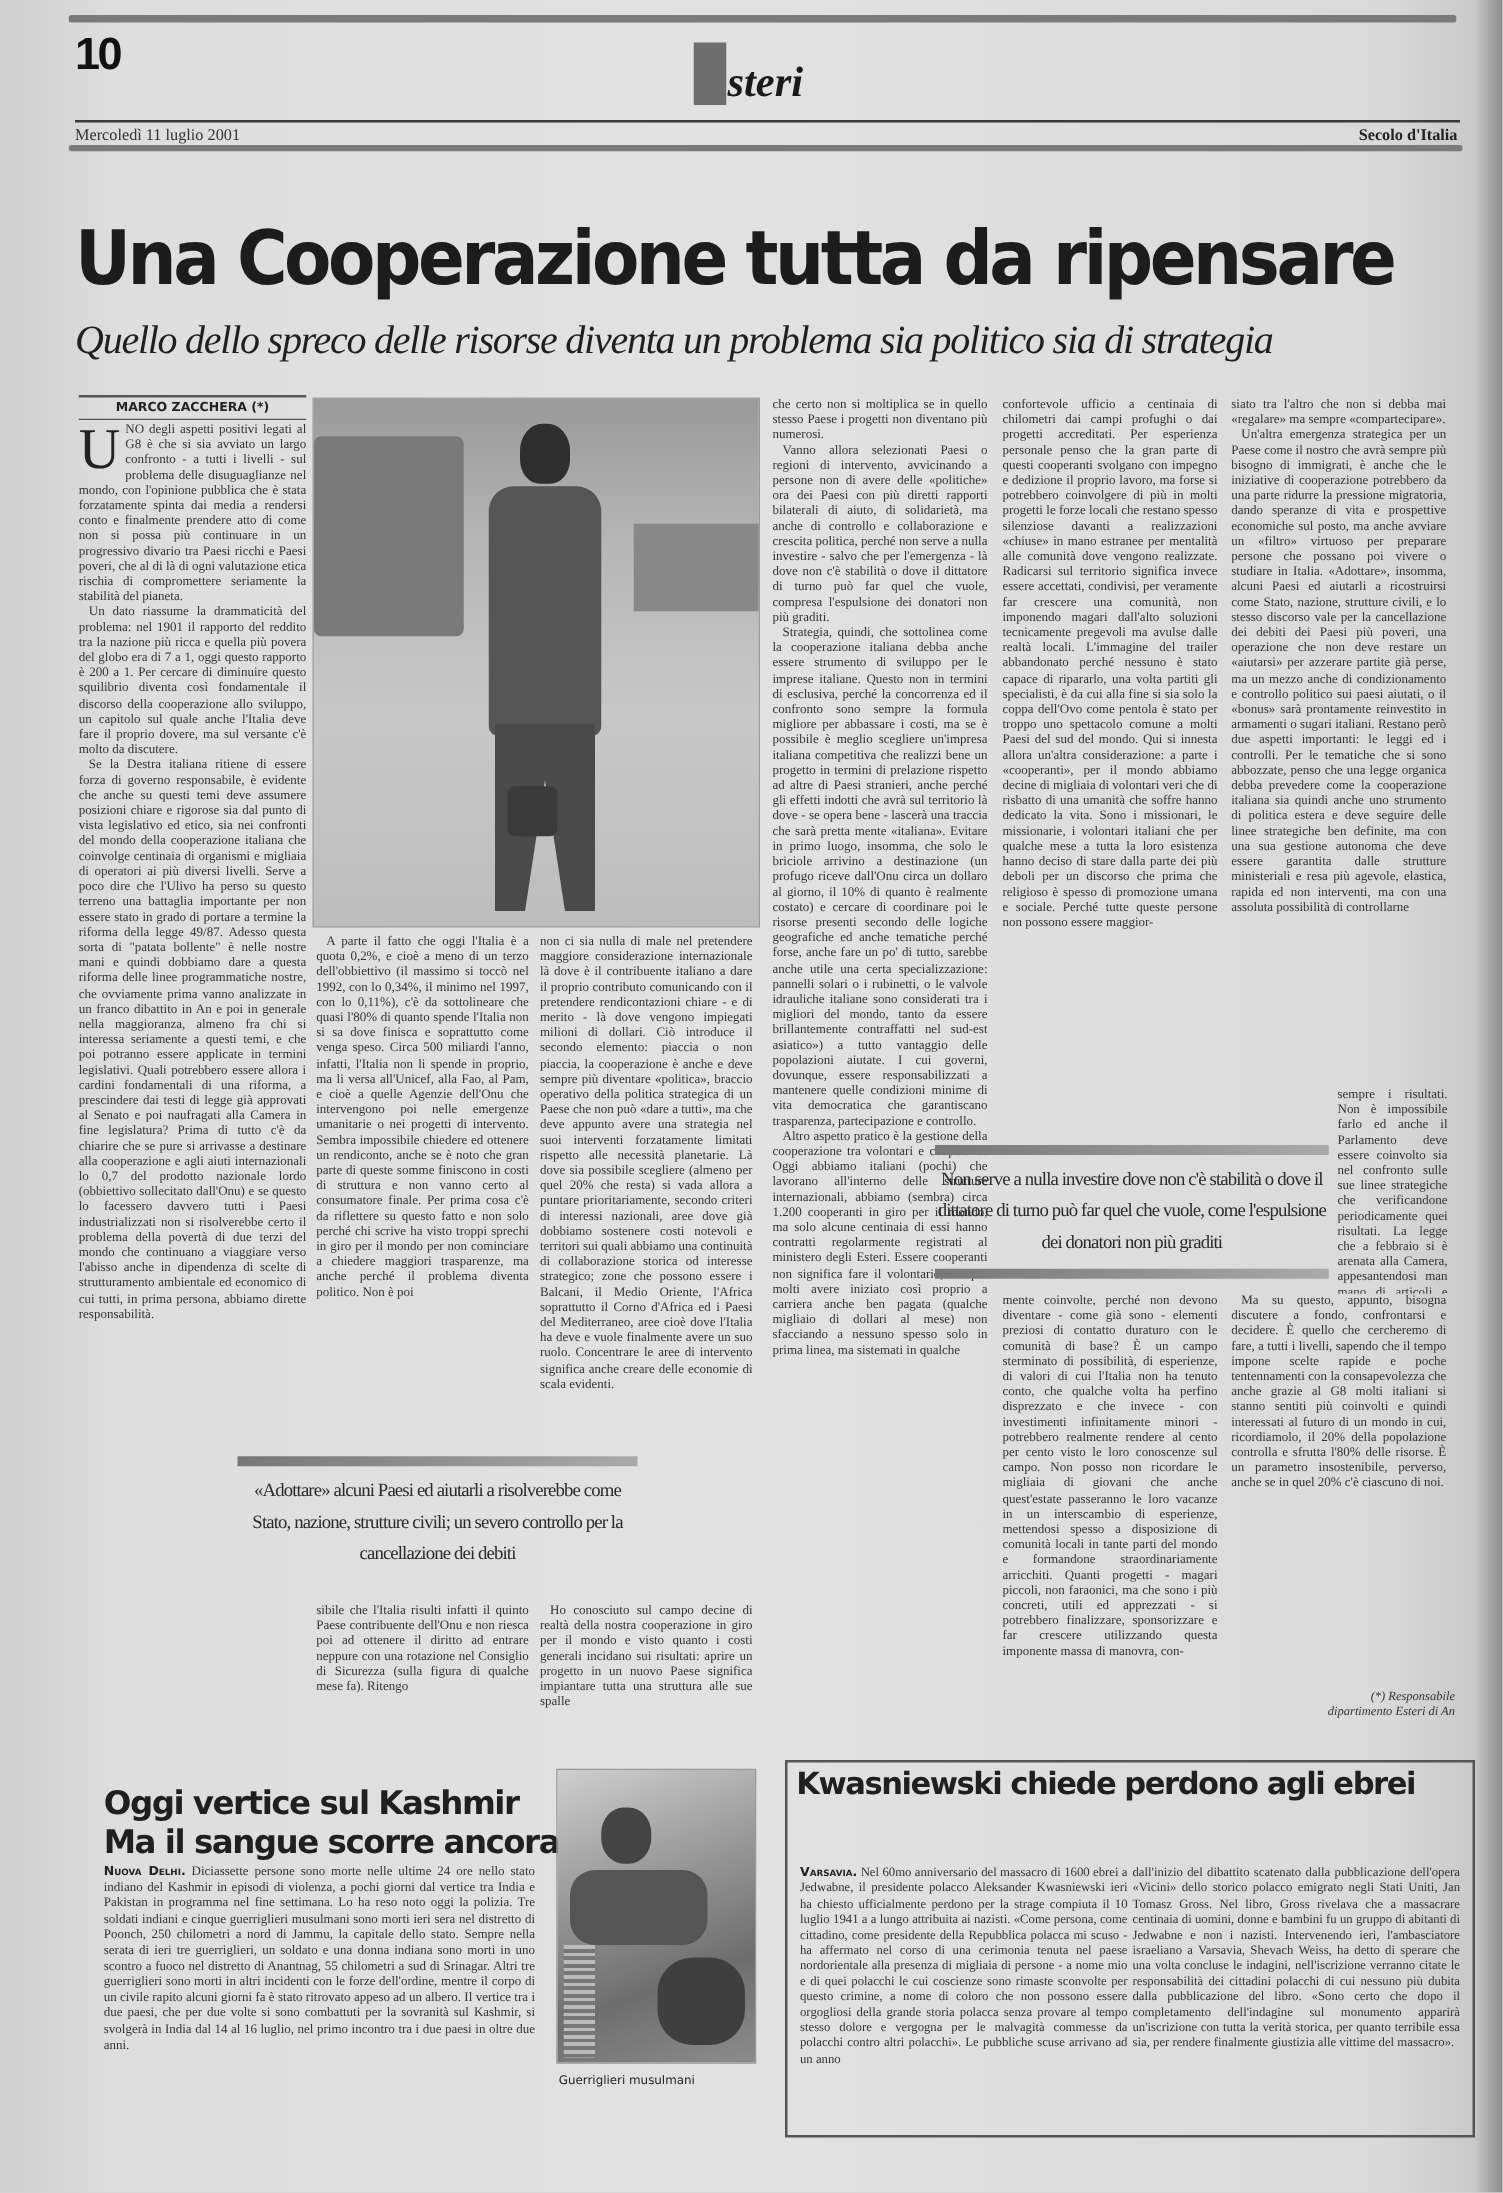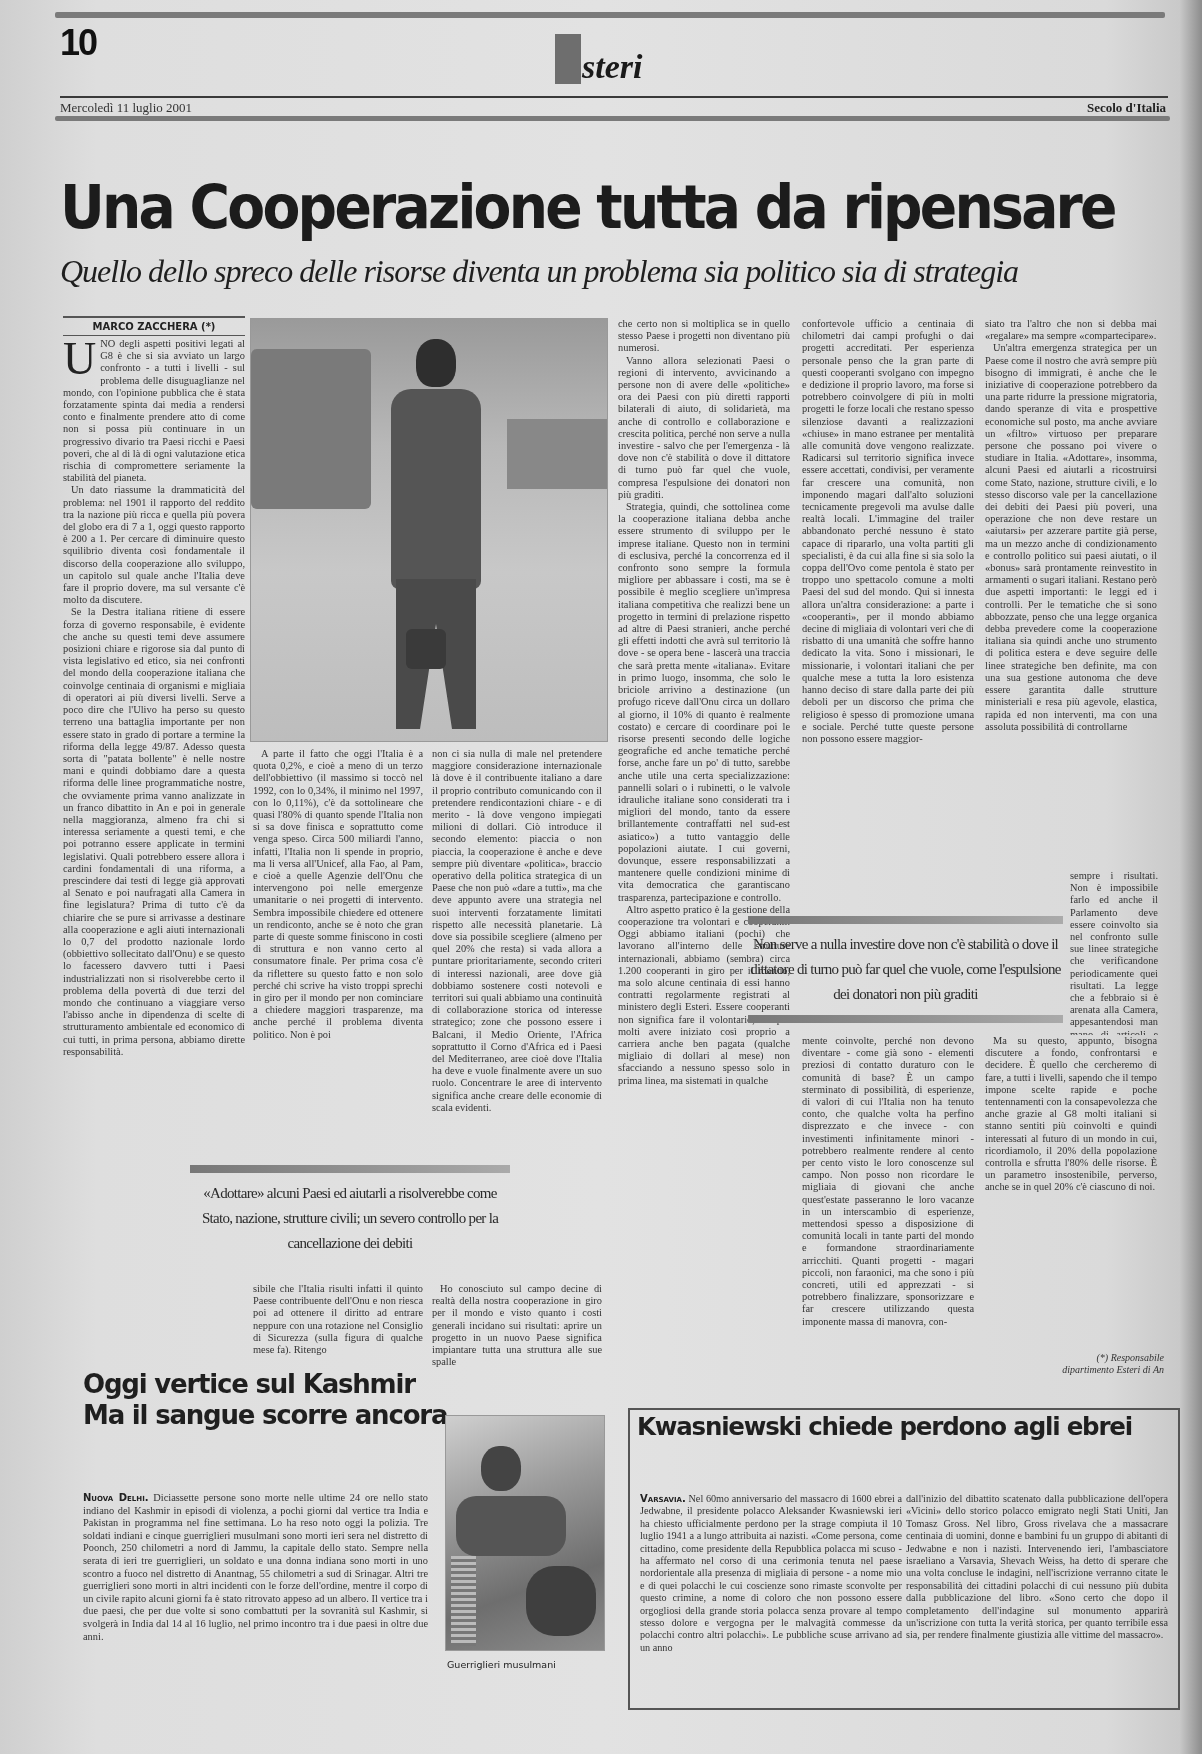--- a/index.html
+++ b/index.html
@@ -43,21 +43,21 @@
   .photo-main .torso { position: absolute; left: 20px; top: 50px; width: 90px; height: 200px; background: #555; border-radius: 20px 20px 8px 8px; }
   .photo-main .legs { position: absolute; left: 25px; top: 240px; width: 80px; height: 150px; background: #4a4a4a; clip-path: polygon(0 0,100% 0,100% 100%,70% 100%,50% 30%,30% 100%,0 100%); }
   .photo-main .boots { position: absolute; left: 155px; top: 310px; width: 40px; height: 40px; background: #3a3a3a; border-radius: 6px; }
 
   .pullquote { position: absolute; text-align: center; color: #2a2a2a; font-size: 15px; line-height: 25px; letter-spacing: -0.7px; margin-top: 32px; }
   .pullquote .bar { height: 8px; background: linear-gradient(90deg, #777, #aaa); margin-bottom: 8px; }
 
   .signature { position: absolute; right: 38px; top: 1352px; text-align: right; font-style: italic; font-size: 10px; line-height: 12px; color: #333; }
 
   
-  .story-left-title { position: absolute; left: 83px; top: 1369px; font-family: "DejaVu Sans", sans-serif; font-weight: 900; font-size: 26px; line-height: 31px; color: #1f1f1f; letter-spacing: -1.2px; }
+  .story-left-title { position: absolute; left: 83px; top: 1428px; font-family: "DejaVu Sans", sans-serif; font-weight: 900; font-size: 26px; line-height: 31px; color: #1f1f1f; letter-spacing: -1.2px; }
   .story-left-body { position: absolute; left: 83px; top: 1492px; width: 345px; font-size: 10.4px; line-height: 12.6px; text-align: justify; color: #333; }
   .dateline { font-family: "DejaVu Sans", sans-serif; font-weight: bold; font-variant: small-caps; font-size: 10px; color: #222; }
   .photo-bottom { left: 445px; top: 1415px; width: 160px; height: 236px;
     background: linear-gradient(160deg, #cfcfcf 0%, #9c9c9c 35%, #6e6e6e 70%, #8c8c8c 100%); }
   .photo-bottom .fig1 { position: absolute; left: 35px; top: 30px; width: 40px; height: 45px; background: #444; border-radius: 45%; }
   .photo-bottom .fig2 { position: absolute; left: 10px; top: 80px; width: 110px; height: 60px; background: #555; border-radius: 20px; }
   .photo-bottom .fig3 { position: absolute; left: 80px; top: 150px; width: 70px; height: 70px; background: #3f3f3f; border-radius: 40%; }
   .photo-bottom .belt { position: absolute; left: 5px; top: 140px; width: 25px; height: 90px; background: repeating-linear-gradient(0deg, #777 0 3px, #bbb 3px 6px); }
   .caption { position: absolute; left: 447px; top: 1659px; font-family: "DejaVu Sans", sans-serif; font-size: 9.5px; color: #222; }
 

